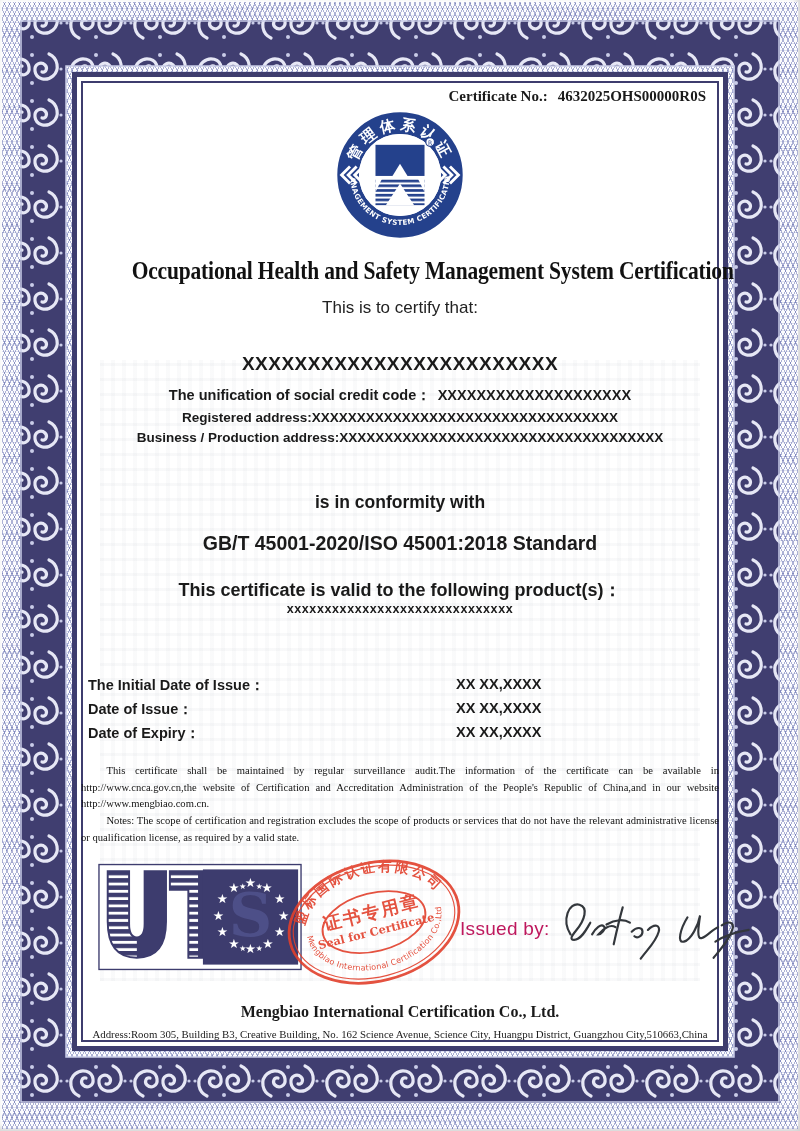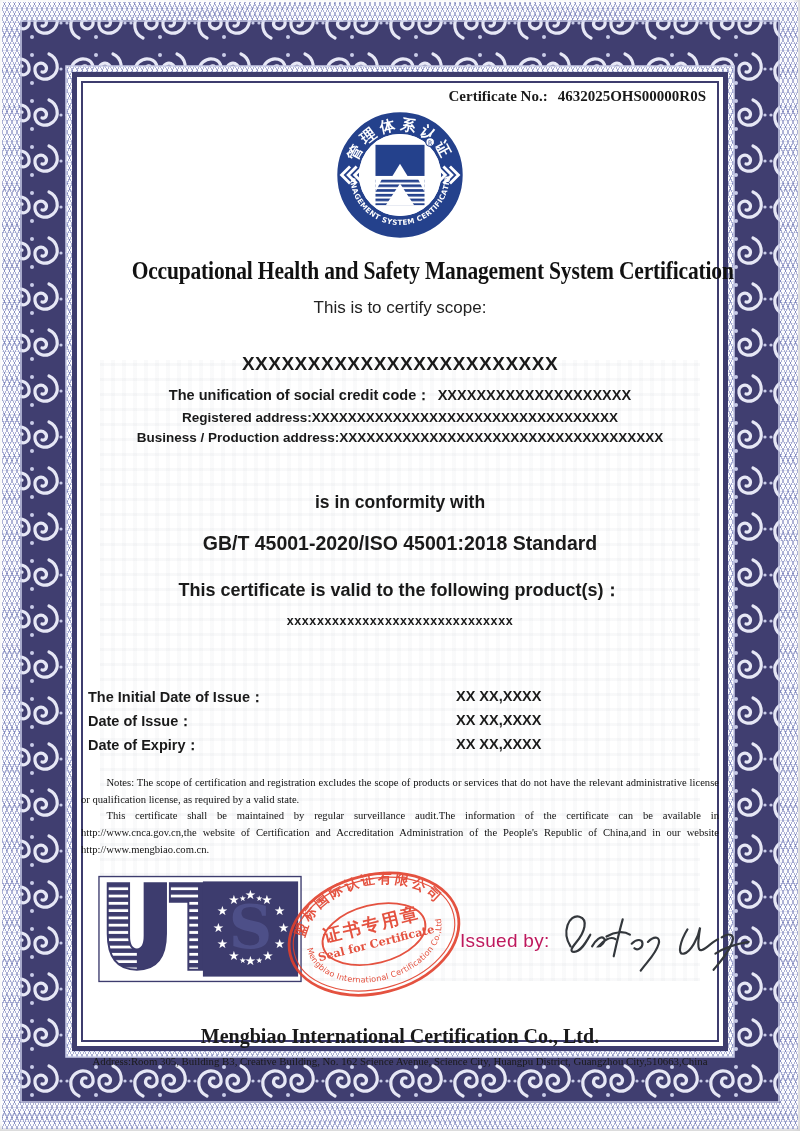--- a/index.html
+++ b/index.html
@@ -30,34 +30,34 @@
   .certify{margin-top:13px;font-size:17px;color:#222;}
   .company-x{margin-top:35px;font-weight:bold;font-size:19px;letter-spacing:.5px;}
   .line{font-weight:bold;}
   .line .v{margin-left:7px;}
   .credit{margin-top:11px;font-size:14.5px;}
   .reg{margin-top:5px;font-size:13.5px;}
   .biz{margin-top:5px;font-size:13.5px;}
   .conformity{margin-top:47px;font-weight:bold;font-size:17.5px;}
   .standard{margin-top:19px;font-weight:bold;font-size:19.5px;}
   .valid{margin-top:23px;font-weight:bold;font-size:18px;}
-  .products-x{margin-top:12px;font-weight:bold;font-size:12.5px;letter-spacing:.6px;}
+  .products-x{font-weight:bold;font-size:12.5px;letter-spacing:.6px;}
   .dates{margin-top:60px;}
   .d-row{display:grid;grid-template-columns:360px 1fr;column-gap:8px;margin-bottom:5px;}
   .d-label{font-weight:bold;font-size:14.5px;text-align:left;}
   .d-value{font-weight:bold;font-size:14.5px;text-align:left;}
   .notes{margin:20px -7px 0;font-family:"Liberation Serif",serif;font-size:10.6px;line-height:1.58;
          text-align:justify;color:#111;}
   .notes p{margin:0;text-indent:2.4em;}
   .logos-row{margin-top:8px;height:132px;position:relative;text-align:left;}
   .uti{position:absolute;left:10px;top:8px;}
   .seal{position:absolute;left:186px;top:-6px;opacity:.9;}
   .issued{position:absolute;left:372px;top:38px;display:flex;align-items:center;}
   .issued-label{font-size:19px;color:#be185d;letter-spacing:.3px;white-space:nowrap;}
-  .company-name{margin-top:26px;font-family:"Liberation Serif",serif;font-weight:bold;font-size:20px;}
+  .company-name{margin-top:16px;font-family:"Liberation Serif",serif;font-weight:bold;font-size:16px;}
   .company-address{margin-top:7px;font-family:"Liberation Serif",serif;font-size:10.8px;white-space:nowrap;}
 </style>
 </head>
 <body>
 
 <div class="page">
 
   <div class="mesh"></div>
 
   <svg class="band-svg" width="800" height="1131" viewBox="0 0 800 1131" aria-hidden="true">
@@ -129,21 +129,21 @@
           <path d="M55 102 L70 79 L85 102 Z" fill="#fff"></path>
           <path d="M44 74 L51 74 L44 88 Z" fill="#fff"></path>
           <path d="M96 74 L89 74 L96 88 Z" fill="#fff"></path>
           <circle cx="102" cy="35" r="4.6" fill="#fff" stroke="#24418c" stroke-width="1.2"></circle>
           <text x="102" y="38.2" font-size="6.5" text-anchor="middle" fill="#24418c" font-family="DejaVu Sans, sans-serif">R</text>
         </g>
       </svg>
     </div>
 
     <div class="title">Occupational Health and Safety Management System Certification</div>
-    <div class="certify">This is to certify scope:</div>
+    <div class="certify">This is to certify that:</div>
 
     <div class="company-x">XXXXXXXXXXXXXXXXXXXXXXXX</div>
 
     <div class="line credit">
       <span>The unification of social credit code：</span><span class="v">XXXXXXXXXXXXXXXXXXXX</span>
     </div>
     <div class="line reg">
       <span>Registered address:</span><span>XXXXXXXXXXXXXXXXXXXXXXXXXXXXXXXXXX</span>
     </div>
     <div class="line biz">
@@ -164,22 +164,22 @@
         <span class="d-label">Date of Issue：</span>
         <span class="d-value">XX XX,XXXX</span>
       </div>
       <div class="d-row">
         <span class="d-label">Date of Expiry：</span>
         <span class="d-value">XX XX,XXXX</span>
       </div>
     </div>
 
     <div class="notes">
+      <p>This certificate shall be maintained by regular surveillance audit.The information of the certificate can be available in http://www.cnca.gov.cn,the website of Certification and Accreditation Administration of the People's Republic of China,and in our website http://www.mengbiao.com.cn.</p>
       <p>Notes: The scope of certification and registration excludes the scope of products or services that do not have the relevant administrative license or qualification license, as required by a valid state.</p>
-      <p>This certificate shall be maintained by regular surveillance audit.The information of the certificate can be available in http://www.cnca.gov.cn,the website of Certification and Accreditation Administration of the People's Republic of China,and in our website http://www.mengbiao.com.cn.</p>
     </div>
 
     <div class="logos-row">
 
       <svg class="uti" width="204" height="108" viewBox="0 0 210 110">
         <defs>
           <pattern id="lstr" width="10" height="7.5" patternUnits="userSpaceOnUse">
             <rect width="10" height="7.5" fill="#fff"></rect>
             <rect width="10" height="4.6" fill="#3d3c6e"></rect>
           </pattern>

